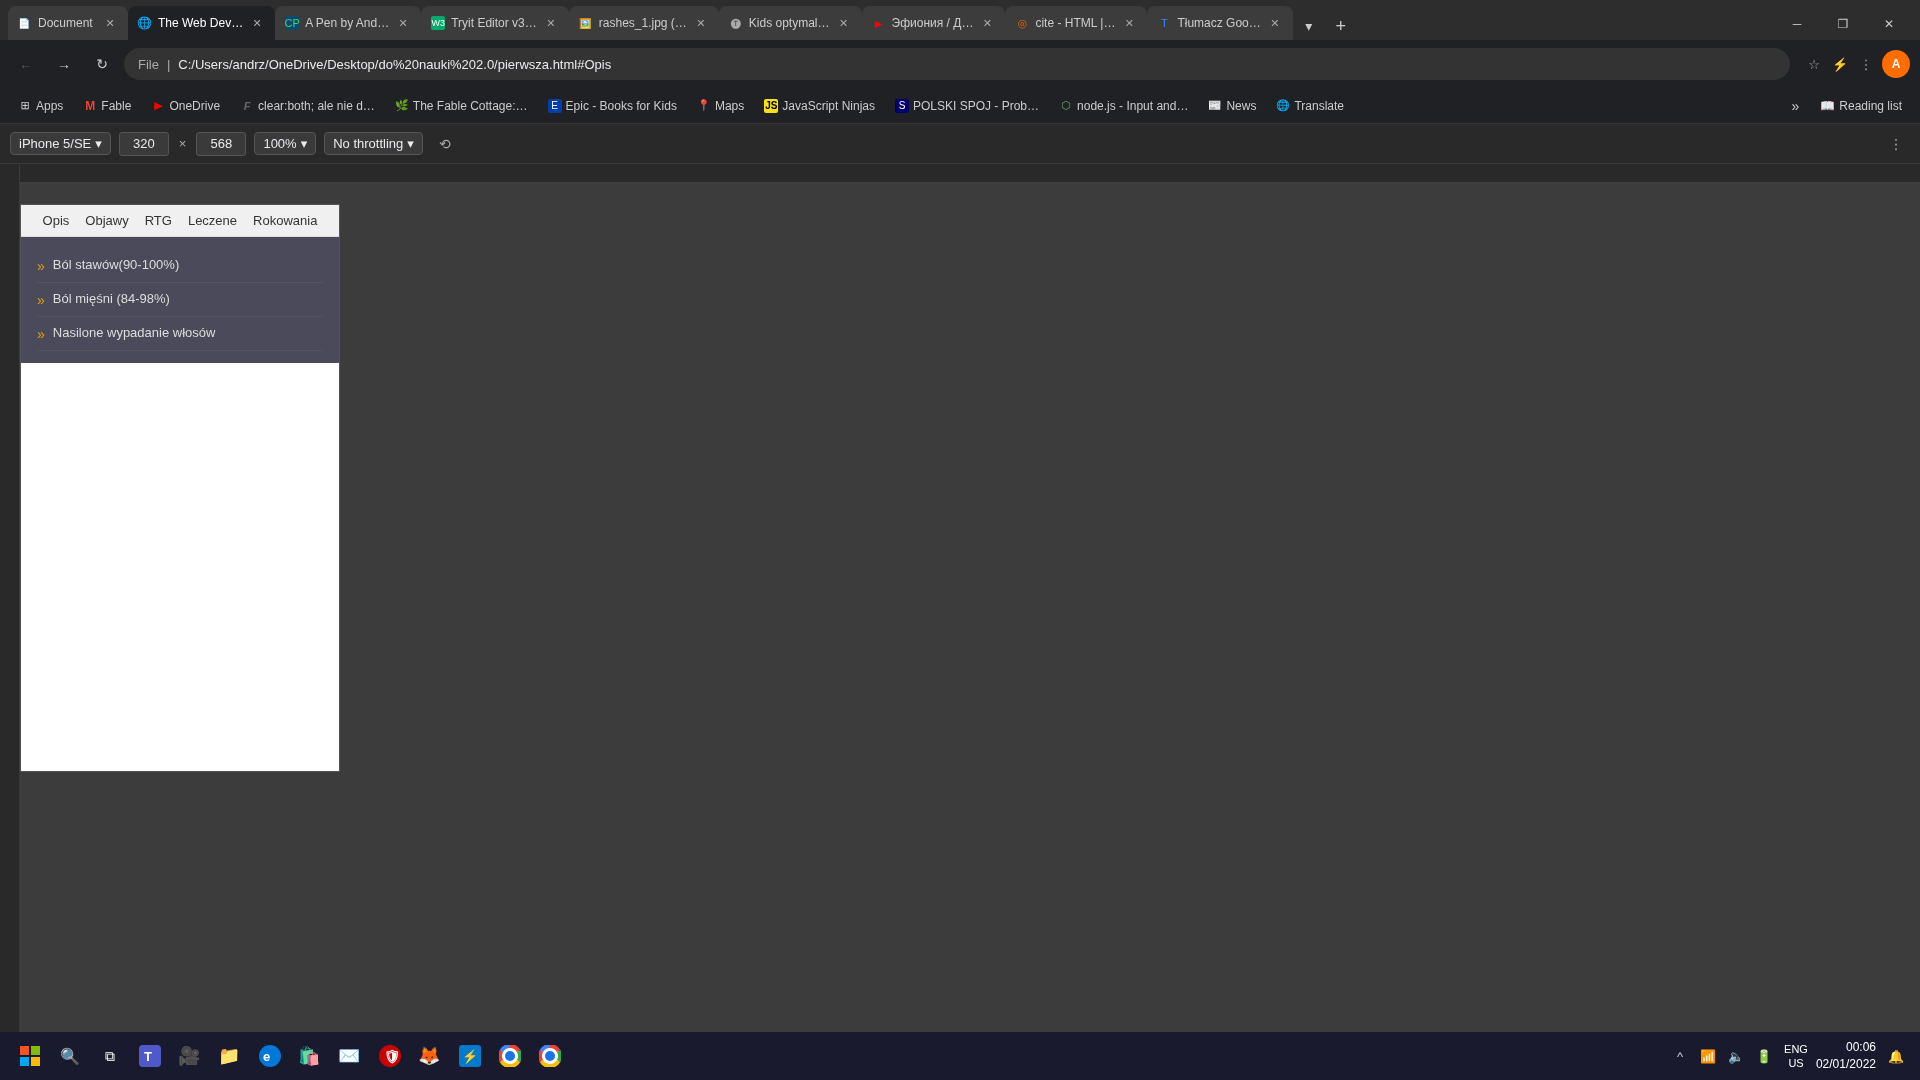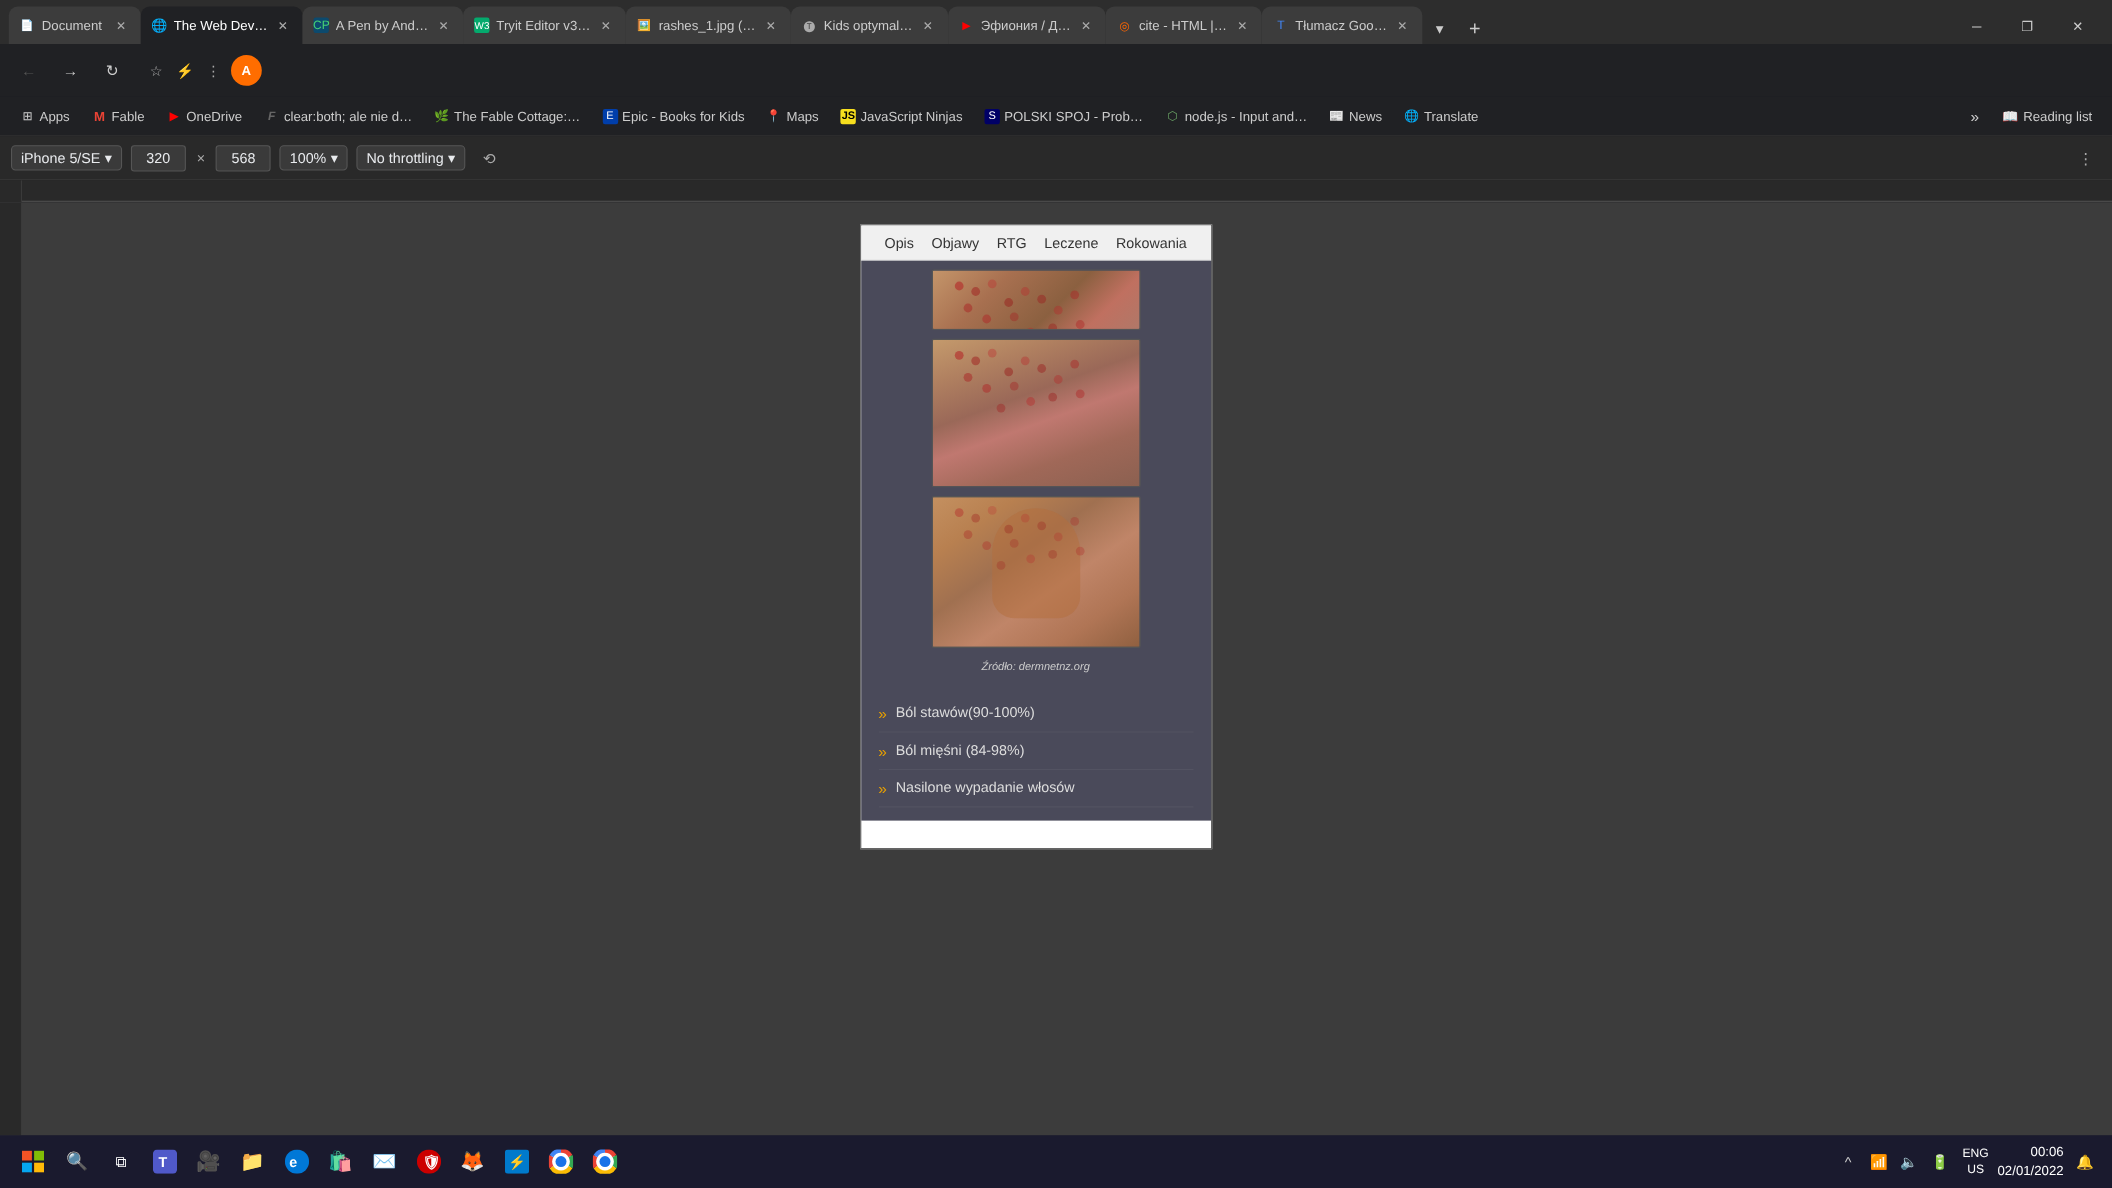--- a/index.html
+++ b/index.html
@@ -51,21 +51,21 @@
     
     .ruler-row { height: 20px; background: #292929; border-bottom: 1px solid #3a3a3a; display: flex; }
     .ruler-corner { width: 20px; height: 20px; background: #292929; border-right: 1px solid #3a3a3a; flex-shrink: 0; }
     .ruler-h { flex: 1; height: 20px; background: #292929; position: relative; overflow: hidden; }
 
     
     .content-area { flex: 1; display: flex; background: #3c3c3c; position: relative; overflow: hidden; }
     .ruler-v { width: 20px; background: #292929; border-right: 1px solid #3a3a3a; flex-shrink: 0; }
 
     
-    .viewport-wrapper { flex: 1; display: flex; align-items: flex-start; justify-content: center; padding-top: 20px; overflow: hidden; }
+    .viewport-wrapper { flex: 1; display: flex; align-items: flex-start; padding-top: 20px; overflow: hidden; }
     .mobile-viewport { width: 320px; background: white; position: relative; min-height: 568px; border: 1px solid #555; }
 
     
     .page-nav { display: flex; gap: 0; background: #f0f0f0; border-bottom: 1px solid #ddd; padding: 6px 0; justify-content: center; }
     .page-nav a { font-size: 13px; color: #333; text-decoration: none; padding: 2px 8px; }
 
     .page-content { padding: 8px; background: #4a4a5a; }
     .image-block { display: flex; flex-direction: column; align-items: center; gap: 8px; margin-bottom: 8px; }
     .img-placeholder { width: 190px; height: 120px; background: linear-gradient(135deg, #8b6355 0%, #c49a6c 30%, #a07060 60%, #7b4a3a 100%); border: 1px solid #555; border-radius: 2px; overflow: hidden; position: relative; }
     .img-placeholder.rash1 { height: 55px; background: linear-gradient(135deg, #c49a6c 0%, #a07060 50%, #8b6355 100%); }
@@ -163,20 +163,25 @@
       <div class="win-btn">─</div>
       <div class="win-btn">❐</div>
       <div class="win-btn close">✕</div>
     </div>
   </div>
 
   <div class="address-bar-row">
     <div class="nav-btn disabled">←</div>
     <div class="nav-btn">→</div>
     <div class="nav-btn">↻</div>
+    <div class="address-bar">
+      <span class="protocol">File</span>
+      <span style="color:#aaa;">|</span>
+      <span class="url-text">C:/Users/andrz/OneDrive/Desktop/do%20nauki%202.0/pierwsza.html#Opis</span>
+    </div>
     <div class="address-right">
       <div class="addr-icon">☆</div>
       <div class="addr-icon">⚡</div>
       <div class="addr-icon">⋮</div>
     </div>
     <div class="profile-btn">A</div>
   </div>
 
   <div class="bookmarks-bar">
     <div class="bookmark-item">
@@ -271,38 +276,20 @@
 
         <div class="page-nav">
           <a>Opis</a>
           <a>Objawy</a>
           <a>RTG</a>
           <a>Leczene</a>
           <a>Rokowania</a>
         </div>
 
         <div class="page-content">
-          <div class="image-block">
-
-            <div class="img-placeholder rash1" style="width:190px; height:55px; background: linear-gradient(135deg, #c4956a 0%, #a87050 30%, #8b6040 60%, #c07060 80%, #b07868 100%); border-radius:2px; overflow:hidden;">
-              <div class="rash-dots"></div>
-            </div>
-
-            <div class="img-placeholder rash2" style="width:190px; height:135px; background: linear-gradient(160deg, #c49a6c 0%, #b08060 20%, #9a6858 40%, #c07870 55%, #a06858 75%, #8b6050 100%); border-radius:2px; overflow:hidden;">
-              <div class="rash-dots"></div>
-            </div>
-
-            <div class="img-placeholder rash3" style="width:190px; height:138px; background: linear-gradient(145deg, #c49060 0%, #b88050 20%, #a07050 40%, #c08568 60%, #b07555 80%, #906040 100%); border-radius:2px; overflow:hidden; position:relative;">
-
-              <div style="position:absolute; top:10px; left:50%; transform:translateX(-50%); width:80px; height:100px; background: rgba(180,110,60,0.5); border-radius:40px 40px 20px 20px;"></div>
-              <div class="rash-dots" style="opacity:0.7;"></div>
-            </div>
-
-            <div class="source-text">Źródło: dermnetnz.org</div>
-          </div>
 
           <div class="symptoms-list">
             <div class="symptom-item">
               <span class="symptom-arrow">»</span>
               <span>Ból stawów(90-100%)</span>
             </div>
             <div class="symptom-item">
               <span class="symptom-arrow">»</span>
               <span>Ból mięśni (84-98%)</span>
             </div>

